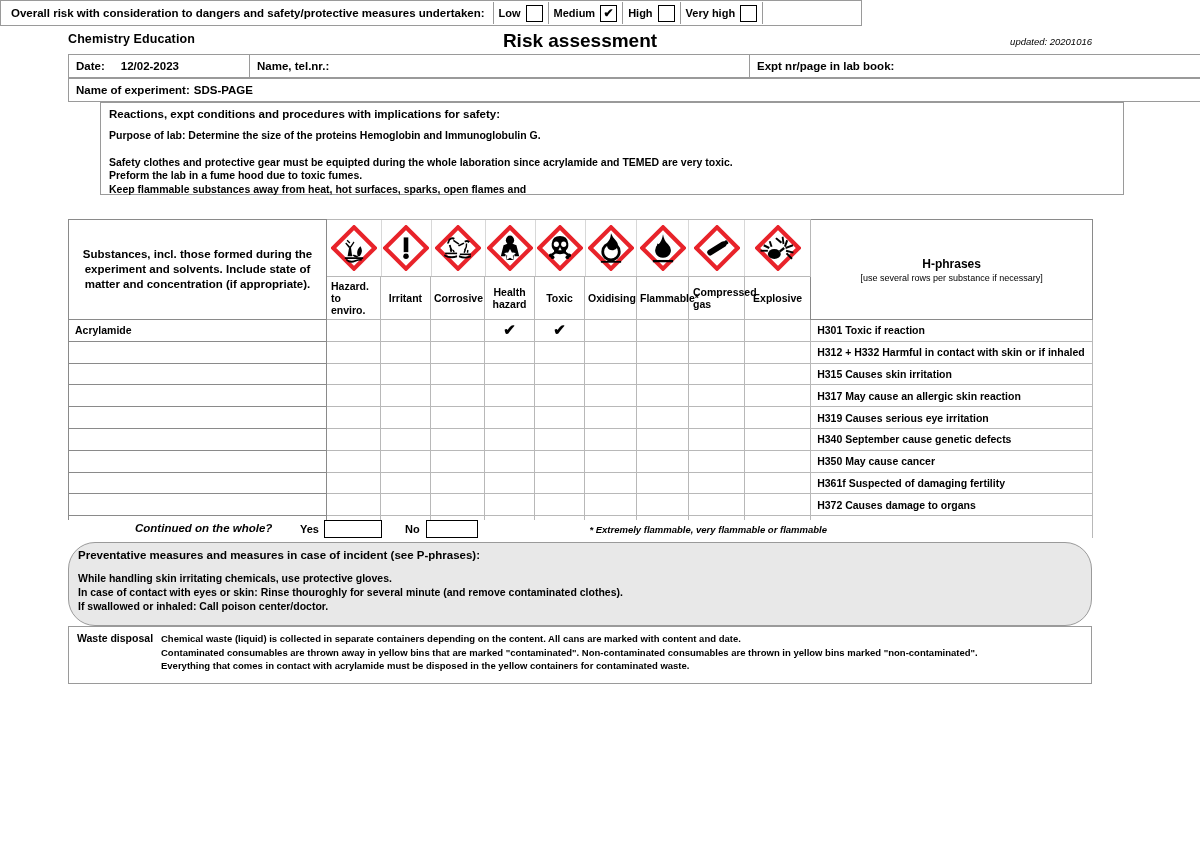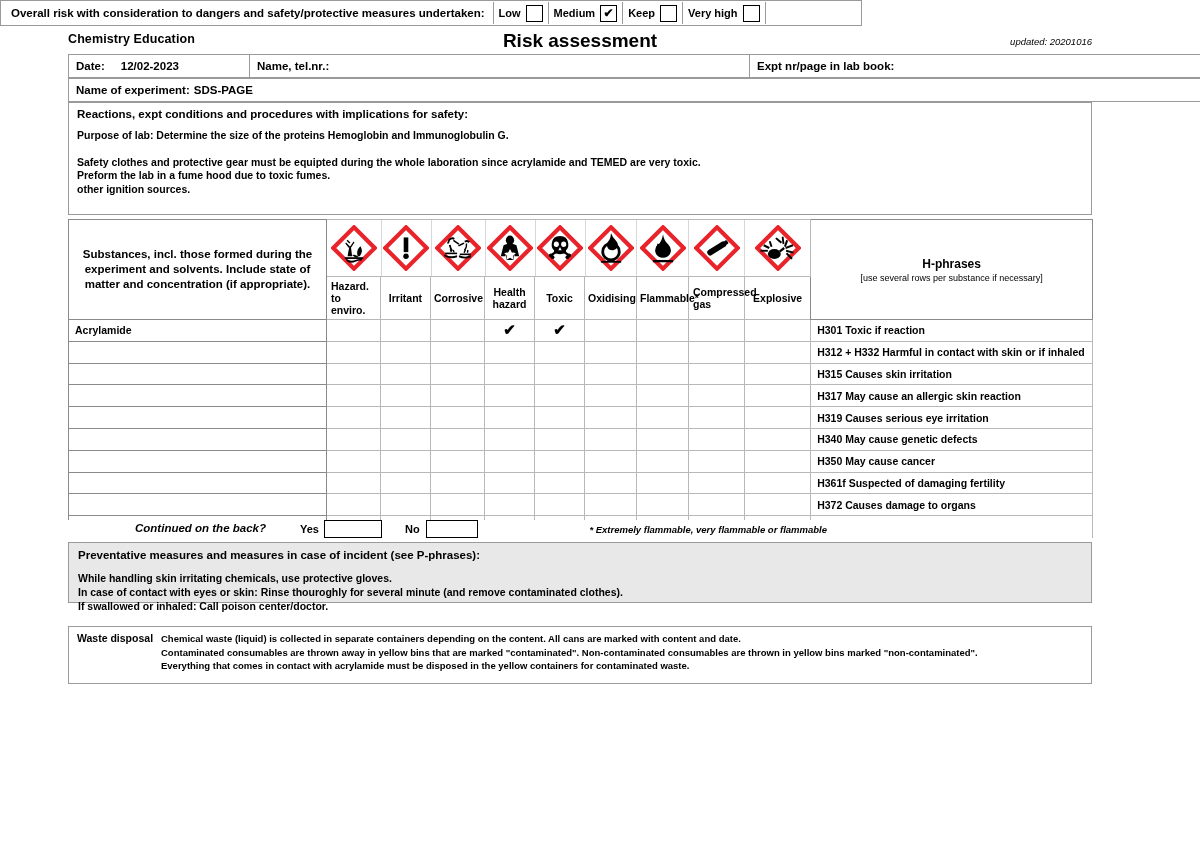--- a/index.html
+++ b/index.html
@@ -83,21 +83,21 @@
   .c-date .lbl { margin-right: 16px; }
   .c-name { width: 500px; }
   .c-expt { flex: 1; }
 
   
   #row-expname { top: 78px; height: 24px; }
   #row-expname .cell { height: 22px; width: 100%; }
   .c-expname .val { font-weight: bold; margin-left: 4px; }
 
   
-  #row-react { top: 102px; height: 113px; padding: 5px 8px 6px 8px; }
+  #row-react { top: 102px; height: 93px; padding: 5px 8px 6px 8px; margin-left: 32px; }
   .react-title {
     font-size: 11.5px;
     font-weight: bold;
     margin-bottom: 9px;
   }
   .react-line {
     font-size: 10.5px;
     font-weight: bold;
     line-height: 13.5px;
   }
@@ -234,23 +234,24 @@
     right: 265px; top: 4px;
     font-size: 9.5px;
     font-style: italic;
     font-weight: bold;
     white-space: nowrap;
   }
 
   
   #prev-block {
     top: 542px;
-    height: 61px;
+    height: 84px;
     background: #e8e8e8;
     padding: 6px 9px;
+    border-radius: 27px;
   }
   .prev-title {
     font-size: 11.5px;
     font-weight: bold;
     margin-bottom: 10px;
   }
   .prev-line {
     font-size: 10.5px;
     font-weight: bold;
     line-height: 14px;
@@ -370,21 +371,21 @@
       <span class="val">SDS-PAGE</span>
     </div>
   </div>
 
   <div class="frame" id="row-react">
     <div class="react-title">Reactions, expt conditions and procedures with implications for safety:</div>
     <div class="react-line">Purpose of lab: Determine the size of the proteins Hemoglobin and Immunoglobulin G.</div>
     <div class="react-gap"></div>
     <div class="react-line">Safety clothes and protective gear must be equipted during the whole laboration since acrylamide and TEMED are very toxic.</div>
     <div class="react-line">Preform the lab in a fume hood due to toxic fumes.</div>
-    <div class="react-line">other ignition sources.</div>
+    <div class="react-line">Keep flammable substances away from heat, hot surfaces, sparks, open flames and</div>
   </div>
 
   <div class="frame" id="hazard-table">
     <table class="ht">
       <colgroup>
         <col style="width:258px">
         <col style="width:54px">
           <col style="width:50px">
           <col style="width:54px">
         <col style="width:50px">
@@ -616,21 +617,21 @@
             <td class="subst-cell outer"></td>
             <td class="haz-cell"></td>
             <td class="haz-cell"></td>
             <td class="haz-cell"></td>
             <td class="haz-cell"></td>
             <td class="haz-cell"></td>
             <td class="haz-cell"></td>
             <td class="haz-cell"></td>
             <td class="haz-cell"></td>
             <td class="haz-cell"></td>
-            <td class="hph-cell">H340 May cause genetic defects</td>
+            <td class="hph-cell">H340 September cause genetic defects</td>
           </tr>
           <tr>
             <td class="subst-cell outer"></td>
             <td class="haz-cell"></td>
             <td class="haz-cell"></td>
             <td class="haz-cell"></td>
             <td class="haz-cell"></td>
             <td class="haz-cell"></td>
             <td class="haz-cell"></td>
             <td class="haz-cell"></td>
@@ -677,21 +678,21 @@
             <td class="haz-cell"></td>
             <td class="hph-cell">H225 Highly flammable liquid and vapor</td>
           </tr>
         </tbody>
 
     </table>
   </div>
 
   <div id="cont-row" class="frame">
     <div class="cont-inner">
-      <div class="cont-label">Continued on the back?</div>
+      <div class="cont-label">Continued on the whole?</div>
       <div class="cont-yes">Yes</div>
       <div class="cont-yesbox"></div>
       <div class="cont-no">No</div>
       <div class="cont-nobox"></div>
       <div class="footnote">* Extremely flammable, very flammable or flammable</div>
     </div>
   </div>
 
   <div class="frame" id="prev-block">
     <div class="prev-title">Preventative measures and measures in case of incident (see P-phrases):</div>
@@ -716,21 +717,21 @@
     <div class="risk-opts" id="risk-options">
         <div class="risk-opt">
           <span class="lbl">Low</span>
           <span class="risk-box"></span>
         </div>
         <div class="risk-opt">
           <span class="lbl">Medium</span>
           <span class="risk-box">✔</span>
         </div>
         <div class="risk-opt">
-          <span class="lbl">Keep</span>
+          <span class="lbl">High</span>
           <span class="risk-box"></span>
         </div>
         <div class="risk-opt">
           <span class="lbl">Very high</span>
           <span class="risk-box"></span>
         </div>
         <div class="risk-tail"></div>
       </div>
   </div>
 

